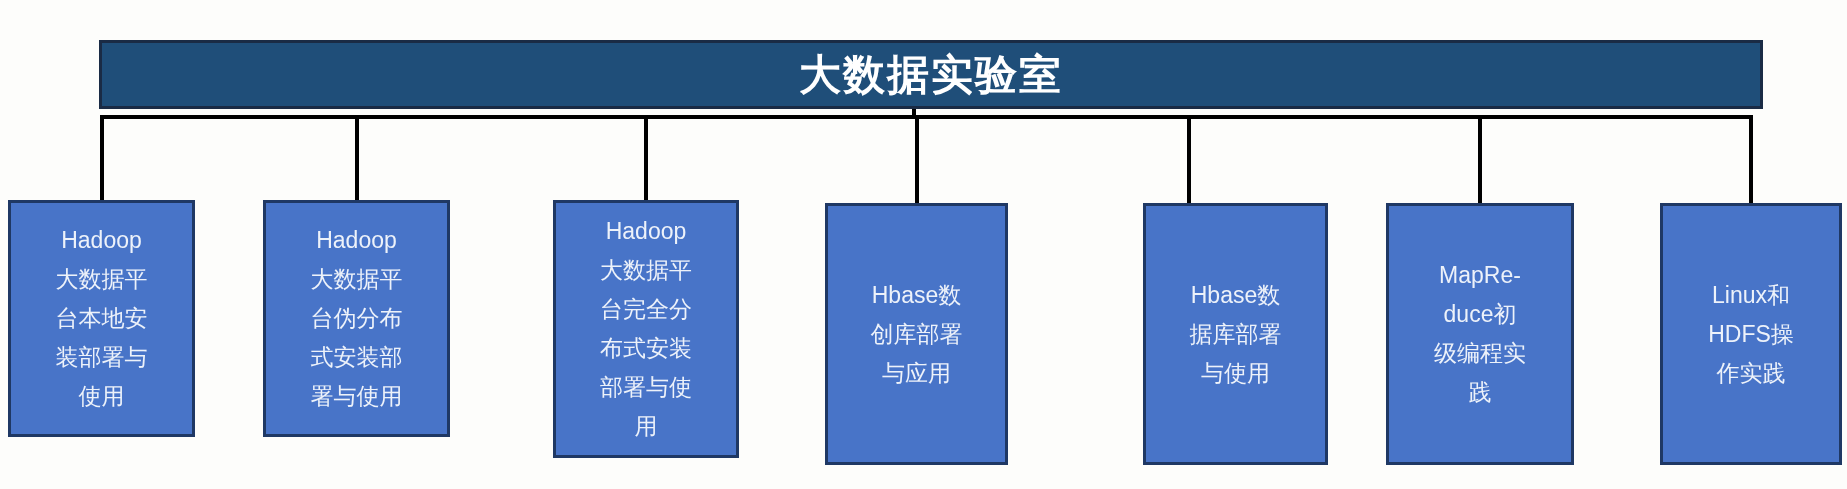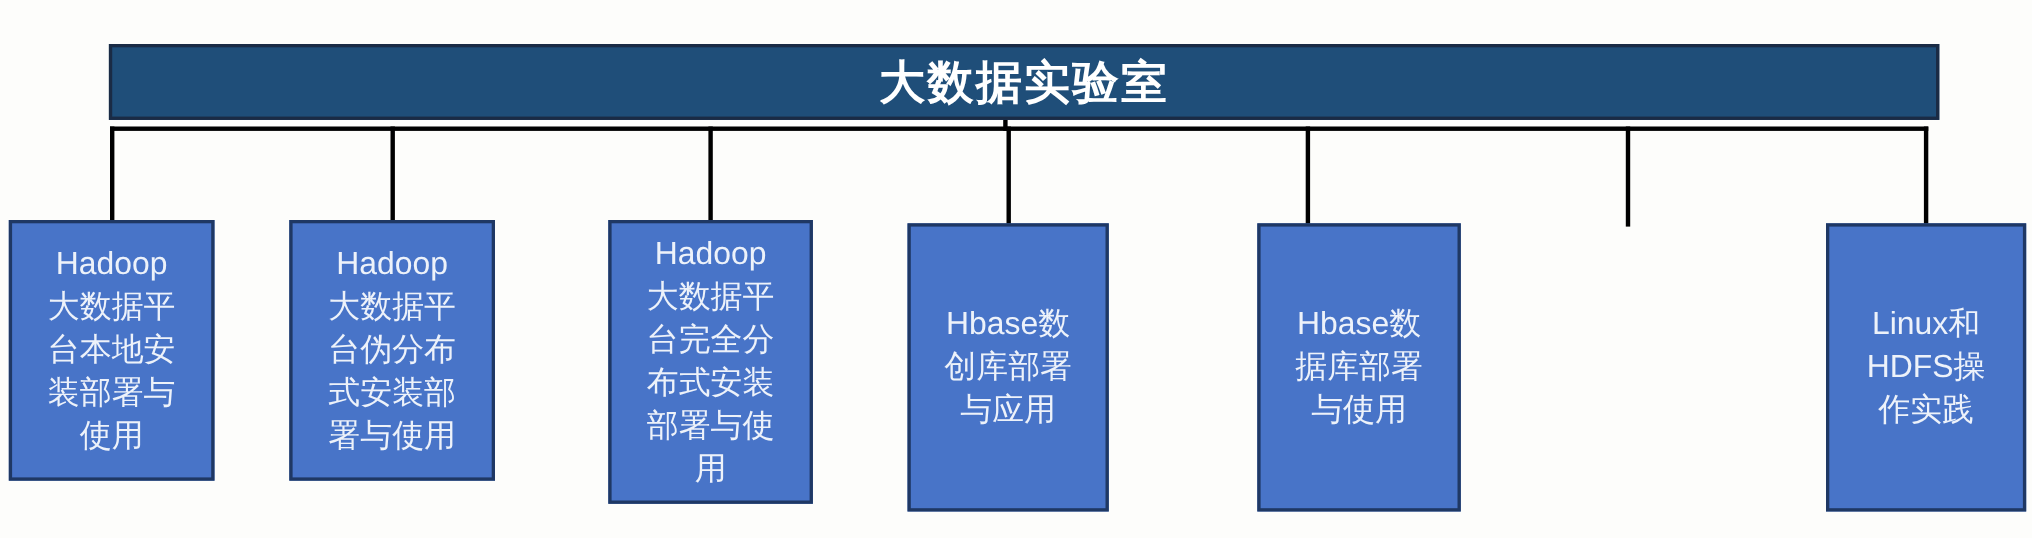--- a/index.html
+++ b/index.html
@@ -35,21 +35,21 @@
   .node {
     position: absolute;
     background: #4874c8;
     border: 3px solid #1f3864;
     box-sizing: border-box;
     display: flex; align-items: center; justify-content: center;
     text-align: center;
   }
   .node-text {
     color: #edf2fa;
-    font-size: 29px;
+    font-size: 23px;
     line-height: 39px;
     white-space: pre-line;
   }
 </style>
 </head>
 <body>
 
 <div id="canvas">
 
   <div class="connector" style="left:912px; top:77px; width:4px; height:42px;"></div>
@@ -96,20 +96,26 @@
 创库部署
 与应用</span>
   </div>
 
   <div class="node" style="left:1096px; top:203px; width:185px; height:262px;margin-left:47px;">
     <span class="node-text">Hbase数
 据库部署
 与使用</span>
   </div>
 
+  <div class="node" style="left:1386px; top:203px; width:188px; height:262px;">
+    <span class="node-text">MapRe-
+duce初
+级编程实
+践</span>
+  </div>
 
   <div class="node" style="left:1660px; top:203px; width:182px; height:262px;">
     <span class="node-text">Linux和
 HDFS操
 作实践</span>
   </div>
 
 </div>
 
 </body></html>

